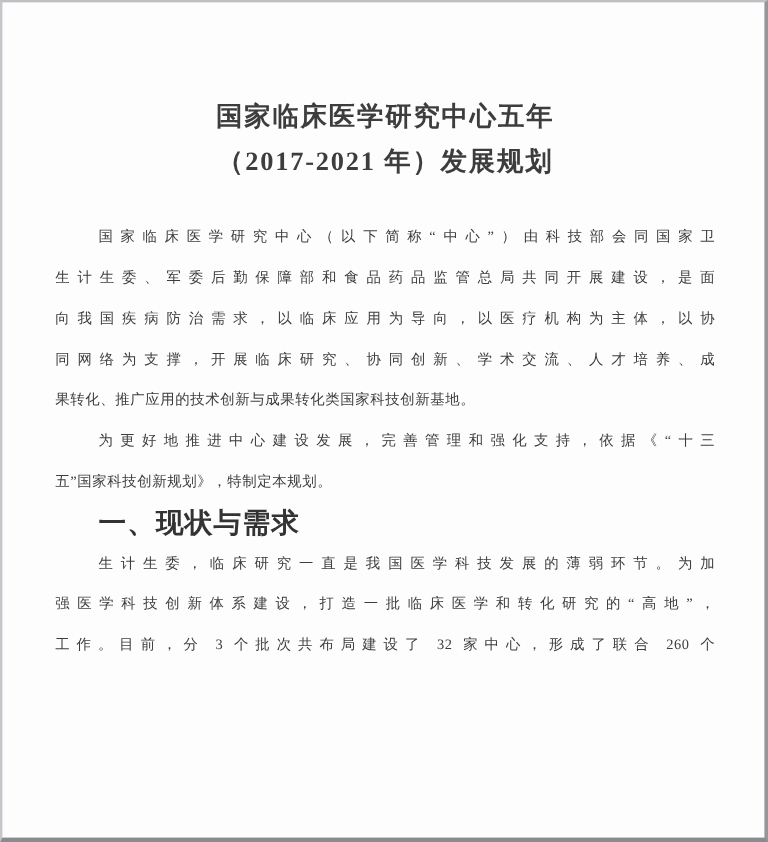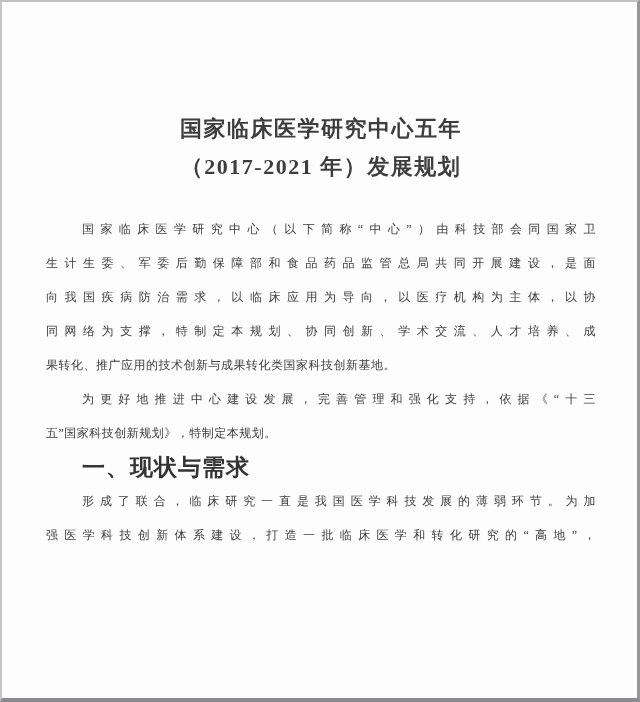--- a/index.html
+++ b/index.html
@@ -9,21 +9,21 @@
   }
   .page {
     box-sizing: border-box;
     width: 640px;
     height: 702px;
     background: #fdfdfd;
     border-top: 2px solid #c0c0c4;
     border-left: 2px solid #c6c6ca;
     border-right: 3px solid #96969a;
     border-bottom: 4px solid #8b8b8f;
-    padding: 108px 41px 0 44px;
+    padding: 76px 41px 0 44px;
     overflow: hidden;
     font-family: "Liberation Serif", "DejaVu Serif", serif;
     color: #3d3d3d;
   }
   .title-block {
     margin: 0 0 26px 0;
   }
   .title-line {
     font-size: 22px;
     font-weight: bold;
@@ -80,26 +80,27 @@
 <div class="page">
   <div class="title-block">
     <div class="title-line">国家临床医学研究中心五年</div>
     <div class="title-line">（2017-2021 年）发展规划</div>
   </div>
   <div class="doc-body">
       <div class="paragraph">
         <div class="line ind">国家临床医学研究中心（以下简称“中心”）由科技部会同国家卫</div>
         <div class="line">生计生委、军委后勤保障部和食品药品监管总局共同开展建设，是面</div>
         <div class="line">向我国疾病防治需求，以临床应用为导向，以医疗机构为主体，以协</div>
-        <div class="line">同网络为支撑，特制定本规划、协同创新、学术交流、人才培养、成</div>
+        <div class="line">同网络为支撑，开展临床研究、协同创新、学术交流、人才培养、成</div>
         <div class="line noj">果转化、推广应用的技术创新与成果转化类国家科技创新基地。</div>
       </div>
       <div class="paragraph">
         <div class="line ind">为更好地推进中心建设发展，完善管理和强化支持，依据《“十三</div>
         <div class="line noj">五”国家科技创新规划》，特制定本规划。</div>
       </div>
       <div class="heading1">一、现状与需求</div>
       <div class="paragraph">
-        <div class="line ind">形成了联合，临床研究一直是我国医学科技发展的薄弱环节。为加</div>
+        <div class="line ind">生计生委，临床研究一直是我国医学科技发展的薄弱环节。为加</div>
         <div class="line">强医学科技创新体系建设，打造一批临床医学和转化研究的“高地”，</div>
+        <div class="line">工作。目前，分 3 个批次共布局建设了 32 家中心，形成了联合 260 个</div>
       </div>
     </div>
 </div>
 
 </body></html>

